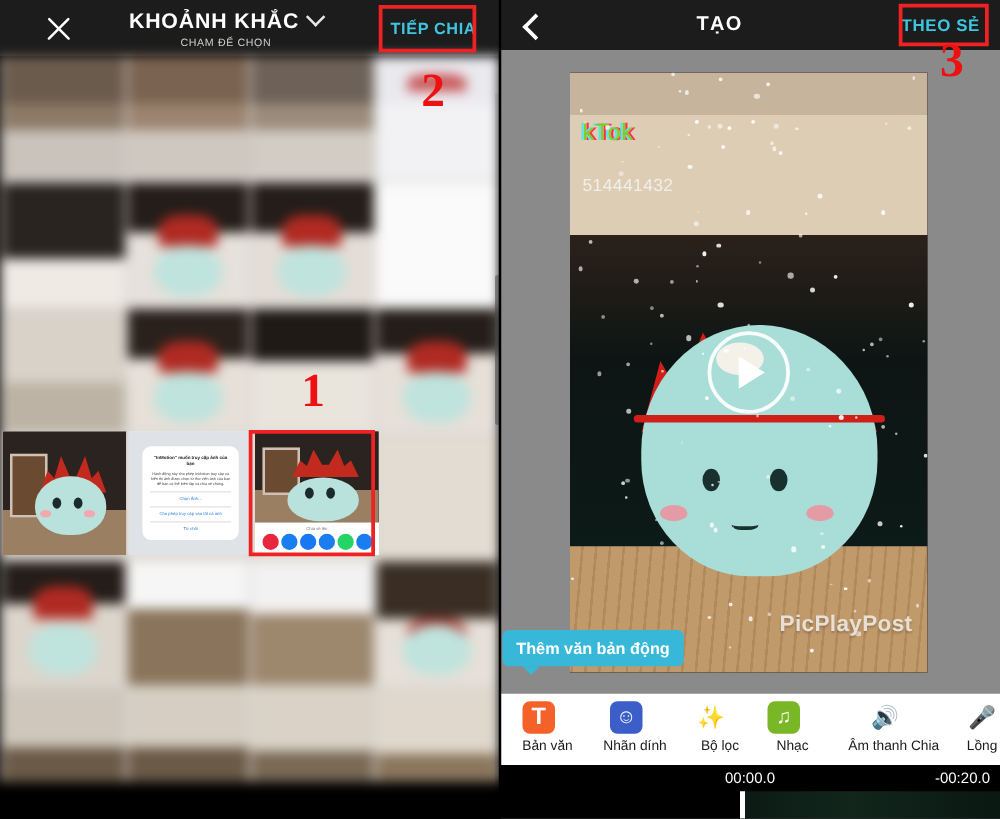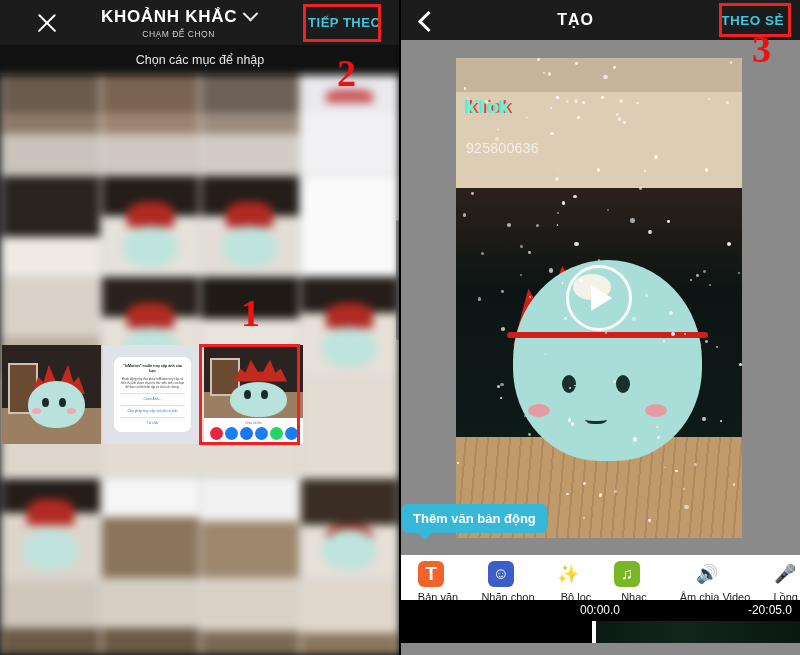--- a/index.html
+++ b/index.html
@@ -143,21 +143,21 @@
   .stage { position:absolute; left:0; top:40px; width:400px; height:515px; background:#8a8a8a; }
   .video {
     position:absolute; left:56px; top:18px; width:286px; height:480px;
     background:#1a1512; overflow:hidden;
   }
   .v-woodtop { position:absolute; left:0; right:0; top:0; height:7%; background:#c6b49c; }
   .v-wall { position:absolute; left:0; right:0; top:7%; height:20%; background:#ddcdb5; }
   .v-dark { position:absolute; left:0; right:0; top:27%; bottom:21%; background: linear-gradient(180deg,#2c211a 0%, #0d1514 40%, #0c1a18 100%); }
   .v-table { position:absolute; left:0; right:0; bottom:0; height:21%; background: repeating-linear-gradient(95deg,#c19a6b 0px,#c19a6b 9px,#b08a5d 9px,#b08a5d 11px); }
 
-  .v-tiktok { position:absolute; left:10px; top:8%; color:#86efac; font-size:19px; font-weight:bold; letter-spacing:.5px;
+  .v-tiktok { position:absolute; left:10px; top:8%; color:#84cc16; font-size:19px; font-weight:normal; letter-spacing:.5px;
      text-shadow: -2px 0 #55e6e6, 2px 0 #ff2b55; }
   .v-id { position:absolute; left:10px; top:17%; color:#f2efe9; font-size:14px; letter-spacing:.3px; }
 
   .v-antlers { position:absolute; left:20%; right:14%; top:43%; height:17%; background:#cf1f18;
      clip-path: polygon(0 100%,8% 30%,16% 62%,26% 2%,38% 50%,50% 48%,62% 2%,74% 60%,84% 28%,100% 100%); }
   .v-head { position:absolute; left:20%; right:14%; bottom:16%; height:42%; background:#a9ded8;
      border-radius: 50% 50% 46% 46%; }
   .v-hat { position:absolute; left:41%; width:38px; height:26px; top:45%; background:#f4f1e8; border-radius:50%; }
   .v-eye { position:absolute; width:14px; height:18px; background:#18302e; border-radius:50%; top:66%; }
   .v-eye.l { left:37%; }
@@ -196,21 +196,21 @@
   
   .toolbar {
     position:absolute; left:0; bottom:43px; width:400px; height:57px; background:#fff;
     display:flex; align-items:flex-start; padding-top:5px;
   }
   .tool { flex:0 0 auto; display:flex; flex-direction:column; align-items:center; gap:3px; cursor:pointer; }
   .tool .ticon { width:28px; height:28px; display:flex; align-items:center; justify-content:center; }
   .tool .tlabel { font-size:11px; color:#1b1b1b; white-space:nowrap;margin-left:14px; }
   .sq { width:26px; height:26px; border-radius:6px; display:flex; align-items:center; justify-content:center; }
 
-  .timeline { position:absolute; left:0; bottom:12px; width:400px; height:43px; background:#000; }
+  .timeline { position:absolute; left:0; bottom:0; width:400px; height:43px; background:#000; }
   .tl-times { position:relative; height:21px; }
   .tl-cur { position:absolute; left:50%; transform:translateX(-50%); top:3px; color:#fff; font-size:12px; }
   .tl-rem { position:absolute; right:8px; top:3px; color:#fff; font-size:12px; }
   .tl-track { position:absolute; left:0; bottom:0; width:400px; height:22px;
      background: linear-gradient(90deg,#000 0%,#000 48%,#0b1a14 48%,#12261c 70%,#0a1812 100%); }
   .tl-play { position:absolute; left:192px; bottom:0; width:4px; height:22px; background:#fff; z-index:3; }
 
   
   .ann {
     position:absolute; color:#ee1111; font-size:38px; font-weight:bold;
@@ -232,24 +232,23 @@
 
     <div class="lp-header">
       <div class="close-x"></div>
       <div class="lp-title-wrap">
         <div class="lp-title-row">
           <span class="lp-title">KHOẢNH KHẮC</span>
           <span class="chev-down"></span>
         </div>
         <span class="lp-subtitle">CHẠM ĐỂ CHỌN</span>
       </div>
-      <div class="next-btn">TIẾP THEO</div>
+      <div class="next-btn">TIẾP CHIA</div>
     </div>
 
-    <div class="lp-hint">Chọn các mục để nhập</div>
 
     <div class="grid">
       <div class="cell" style="background:#8d7a66">
           <div class="bandtop" style="background:#6b5b4c"></div>
           <div class="bandbot" style="background:#c9c3bb"></div>
         </div>
       <div class="cell" style="background:#9c8470">
           <div class="bandtop" style="background:#7a6350"></div>
           <div class="bandbot" style="background:#cfc8c0"></div>
         </div>
@@ -398,21 +397,21 @@
     </div>
 
     <div class="stage">
       <div class="video">
         <div class="v-woodtop"></div>
         <div class="v-wall"></div>
         <div class="v-dark"></div>
         <div class="v-table"></div>
 
         <div class="v-tiktok">kTok</div>
-        <div class="v-id">925800636</div>
+        <div class="v-id">514441432</div>
 
         <div class="v-antlers"></div>
         <div class="v-head"></div>
         <div class="v-hat"></div>
         <div class="v-band"></div>
         <div class="v-eye l"></div>
         <div class="v-eye r"></div>
         <div class="v-mouth"></div>
         <div class="v-cheek l"></div>
         <div class="v-cheek r"></div>
@@ -524,62 +523,63 @@
             <i style="width: 2.82932px; height: 2.82932px; left: 54.949%; top: 1.67267%; opacity: 0.84;"></i>
             <i style="width: 2.78647px; height: 2.78647px; left: 70.0844%; top: 76.5818%; opacity: 0.49;"></i>
             <i style="width: 4.39794px; height: 4.39794px; left: 79.8701%; top: 93.0547%; opacity: 0.56;"></i>
             <i style="width: 2.40448px; height: 2.40448px; left: 38.627%; top: 90.5976%; opacity: 0.8;"></i>
             <i style="width: 4.10237px; height: 4.10237px; left: 41.4168%; top: 38.3462%; opacity: 0.85;"></i>
             <i style="width: 2.01013px; height: 2.01013px; left: 79.5975%; top: 57.2882%; opacity: 0.75;"></i>
             <i style="width: 2.53519px; height: 2.53519px; left: 63.0457%; top: 9.15209%; opacity: 0.67;"></i>
           </div>
 
         <div class="play-btn"></div>
+        <div class="v-watermark">PicPlayPost</div>
       </div>
 
       <div class="tooltip">Thêm văn bản động</div>
     </div>
 
     <div class="toolbar" id="toolbar">
         <div class="tool" style="width: 62px;">
           <div class="ticon">
             <div class="sq" style="background: rgb(244, 98, 42); color: rgb(255, 255, 255); font-size: 19px; font-weight: bold;">T</div>
           </div>
           <div class="tlabel">Bản văn</div>
         </div>
         <div class="tool" style="width: 78px;">
           <div class="ticon">
             <div class="sq" style="background: rgb(59, 94, 201); color: rgb(255, 255, 255); font-size: 16px; font-weight: bold;">☺</div>
           </div>
-          <div class="tlabel">Nhãn chọn</div>
+          <div class="tlabel">Nhãn dính</div>
         </div>
         <div class="tool" style="width: 58px;">
           <div class="ticon" style="color: rgb(125, 125, 125); font-size: 18px;">✨</div>
           <div class="tlabel">Bộ lọc</div>
         </div>
         <div class="tool" style="width: 58px;">
           <div class="ticon">
             <div class="sq" style="background: rgb(122, 183, 38); color: rgb(255, 255, 255); font-size: 16px; font-weight: bold;">♫</div>
           </div>
           <div class="tlabel">Nhạc</div>
         </div>
         <div class="tool" style="width: 104px;">
           <div class="ticon" style="color: rgb(138, 138, 138); font-size: 18px;">🔊</div>
-          <div class="tlabel">Âm chia Video</div>
+          <div class="tlabel">Âm thanh Chia</div>
         </div>
         <div class="tool" style="width: 52px;">
           <div class="ticon" style="color: rgb(138, 138, 138); font-size: 18px;">🎤</div>
           <div class="tlabel">Lồng tiế</div>
         </div>
       </div>
 
     <div class="timeline">
       <div class="tl-times">
         <span class="tl-cur">00:00.0</span>
-        <span class="tl-rem">-20:05.0</span>
+        <span class="tl-rem">-00:20.0</span>
       </div>
       <div class="tl-track"></div>
       <div class="tl-play"></div>
     </div>
   </div>
 
   <div class="divider"></div>
 
   <div class="box-next redbox"></div>
   <div class="box-share redbox"></div>

